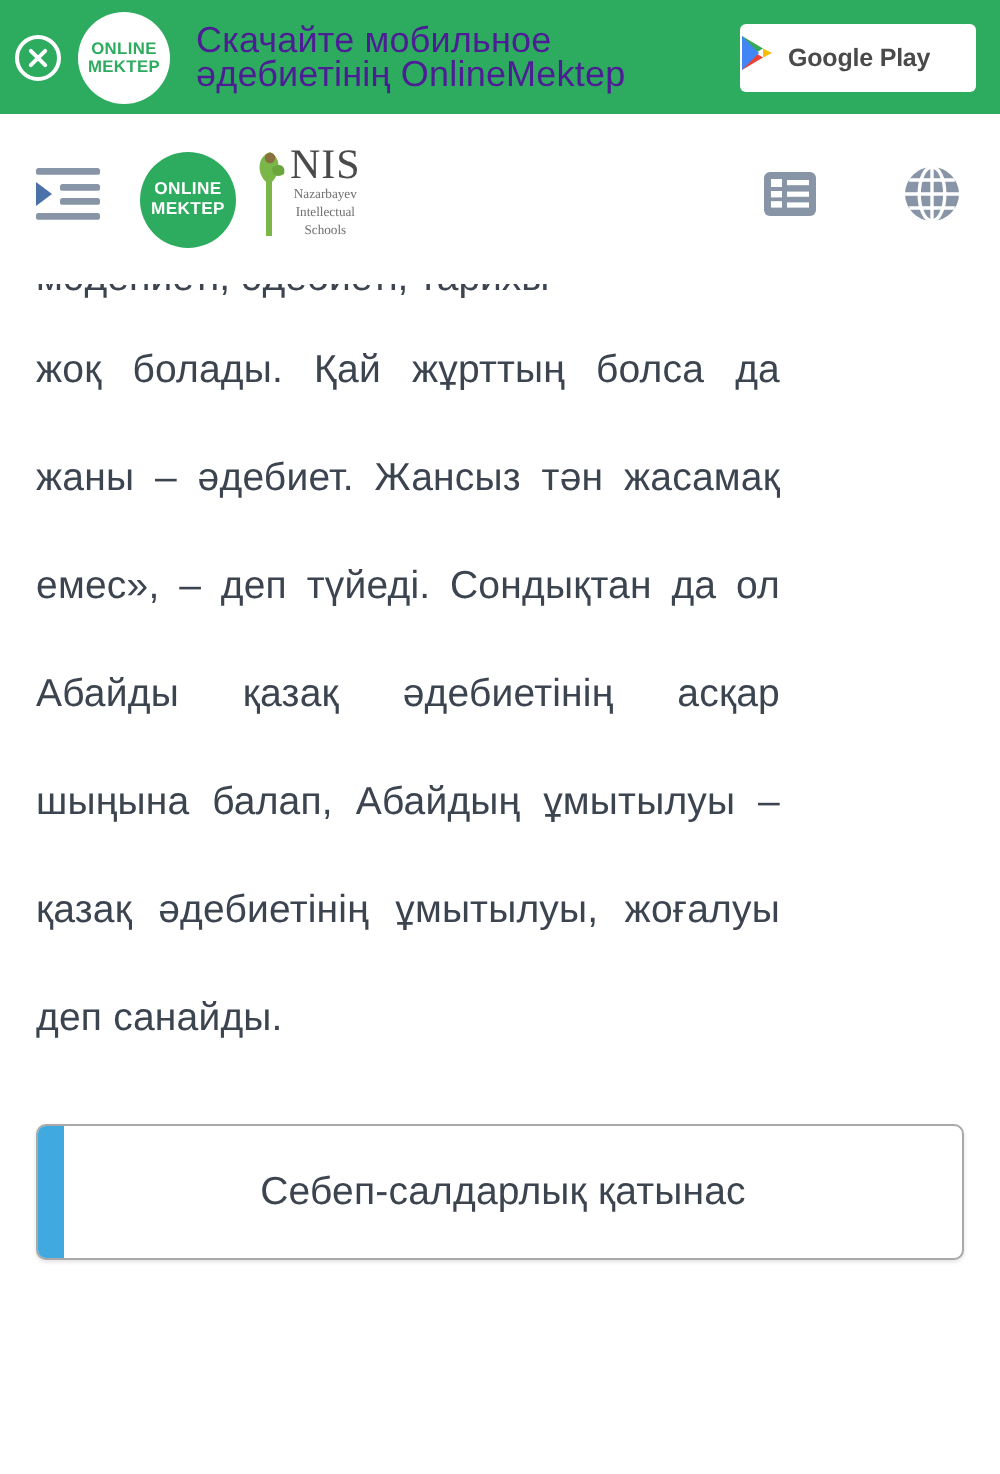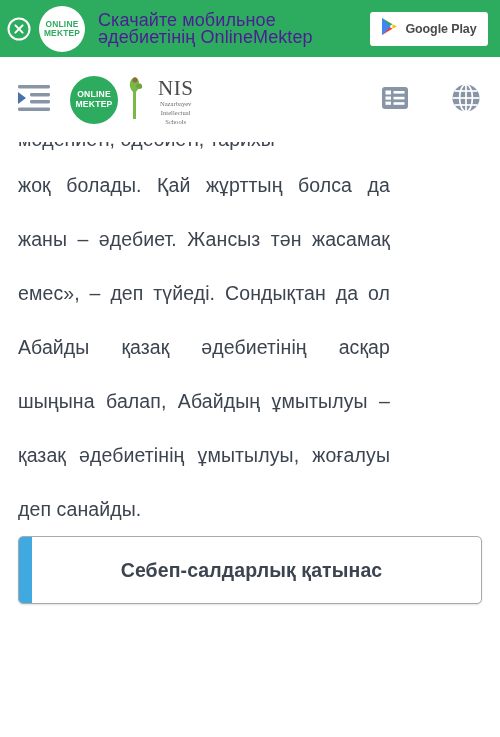--- a/index.html
+++ b/index.html
@@ -72,21 +72,20 @@
 
   #gplay-btn {
     flex: 0 0 auto;
     width: 118px;
     height: 34px;
     background: #ffffff;
     border-radius: 3px;
     margin-right: 12px;
     display: flex;
     align-items: center;
-    justify-content: center;
     gap: 7px;
     cursor: pointer;
   }
   #gplay-label {
     font-size: 12.5px;
     color: #4a4a4a;
     font-weight: 600;
     letter-spacing: -0.1px;
     white-space: nowrap;
   }
@@ -126,22 +125,22 @@
   }
   #om-round .l1, #om-round .l2 {
     color: #ffffff;
     font-size: 8.6px;
     font-weight: 600;
     letter-spacing: 0.2px;
     white-space: nowrap;
   }
   #nis-logo {
     display: flex;
-    align-items: flex-end;
-    gap: 13px;
+    align-items: flex-start;
+    gap: 0;
   }
   #nis-text-block { display: flex; flex-direction: column; }
   #nis-main {
     font-family: "Liberation Serif", "DejaVu Serif", serif;
     font-size: 21px;
     color: #4a4a4a;
     line-height: 21px;
     letter-spacing: 0.5px;
   }
   #nis-sub {
@@ -191,21 +190,21 @@
     text-align: justify;
     text-align-last: left;
     letter-spacing: 0.1px;
     margin: 0;
     padding-top: 2px;
   }
 
   
   #answer-area {
     padding: 0 18px;
-    font-weight: bold;
+    margin-top: 26px;
   }
   #answer-card {
     position: relative;
     height: 68px;
     border: 1px solid #a9a9a9;
     border-radius: 5px;
     background: #ffffff;
     box-sizing: border-box;
     display: flex;
     align-items: center;

